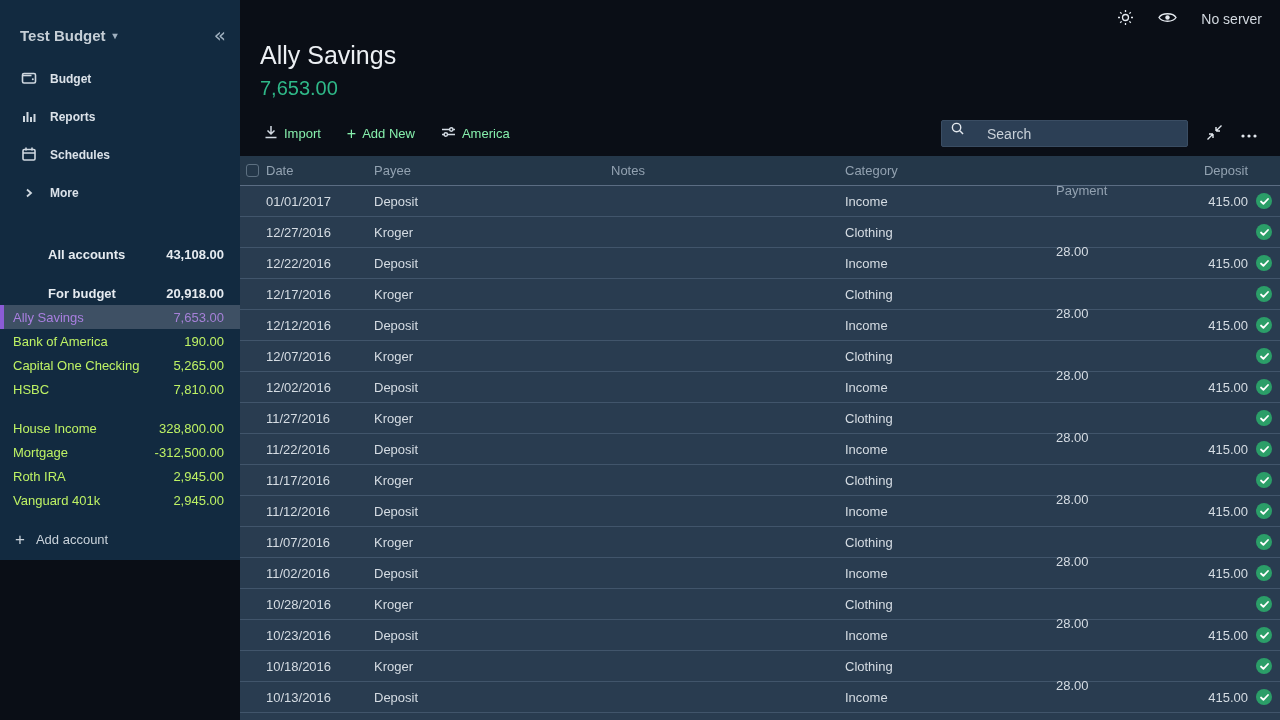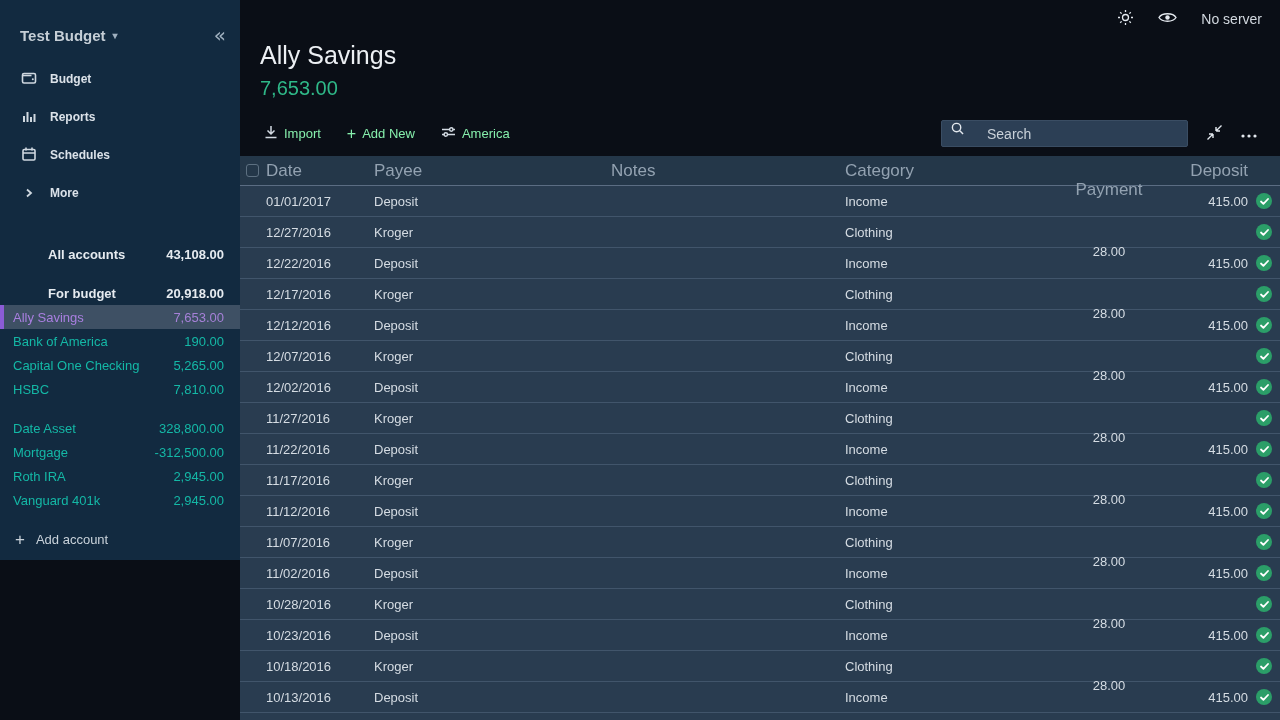--- a/index.html
+++ b/index.html
@@ -34,21 +34,21 @@
   .nav-item {
     height:38px; display:flex; align-items:center; gap:13px;
     padding-left:21px; cursor:pointer;
     font-size:12px; font-weight:600; color:#dbe2e9;
   }
   .nav-item svg { color:#cfd8e0; }
   .nav-item .more-chev { width:16px; display:flex; justify-content:center; color:#cfd8e0; }
   .accounts { margin-top:30px; font-size:13px; }
   .acct-row {
     height:24px; display:flex; align-items:center; justify-content:space-between;
-    padding:0 16px 0 13px; cursor:pointer; color:#14b8a6;
+    padding:0 16px 0 13px; cursor:pointer; color:#bef264;
   }
   .acct-row.head { font-weight:700; color:#e6ebf0; cursor:default;padding-left:48px; }
   .acct-gap { height:15px; }
   .acct-row.selected {
     background:#3e5064;
     border-left:4px solid #8b5cd6;
     padding-left:9px;
     color:#a97fe0;
   }
   .acct-row.selected .acct-value { color:#a681d8; }
@@ -92,36 +92,36 @@
     font-family:"Liberation Sans", sans-serif;
   }
   .search-box input::placeholder { color:#c9d1d9; opacity:1; }
   .icon-sq { background:none; border:none; color:#e3e8ee; cursor:pointer; display:flex; align-items:center; margin-left:18px; }
   
   .table { margin-top:9px; width:100%; }
   .t-head {
     height:30px; background:#243749;
     border-bottom:1px solid #5b6d83;
     display:flex; align-items:center;
-    font-size:17px; color:#93a2b1;
+    font-size:13px; color:#93a2b1;
   }
   .t-row {
     height:31px; background:#293c50;
     border-bottom:1px solid #41556b;
     display:flex; align-items:center;
     font-size:13px; color:#d5dce3;
   }
   .t-row.partial { height:7px; border-bottom:none; }
   .col { overflow:hidden; white-space:nowrap; }
   .c-check { width:26px; display:flex; align-items:center; padding-left:6px; }
   .c-date { width:108px; }
   .c-payee { width:237px; }
   .c-notes { flex:1; }
   .c-category { width:211px; }
-  .c-payment { width:106px; text-align:center;margin-top:39px; }
+  .c-payment { width:106px; text-align:left;margin-top:39px; }
   .c-deposit { width:86px; text-align:right; }
   .c-status { width:32px; display:flex; justify-content:center; align-items:center; }
   .sel-checkbox {
     width:13px; height:13px; border:1.5px solid #5d7081; border-radius:3px;
     background:transparent; cursor:pointer;
   }
   .check-circle {
     width:16px; height:16px; border-radius:50%;
     background:#2b9e68; display:flex; align-items:center; justify-content:center;
     cursor:pointer;
@@ -207,21 +207,21 @@
   </div>
 
   <div class="acct-row">
     <span class="acct-name">HSBC</span>
     <span class="acct-value">7,810.00</span>
   </div>
 </div>
     <div class="acct-gap"></div>
     <div class="group-items">
   <div class="acct-row">
-    <span class="acct-name">Date Asset</span>
+    <span class="acct-name">House Income</span>
     <span class="acct-value">328,800.00</span>
   </div>
 
   <div class="acct-row">
     <span class="acct-name">Mortgage</span>
     <span class="acct-value">-312,500.00</span>
   </div>
 
   <div class="acct-row">
     <span class="acct-name">Roth IRA</span>

